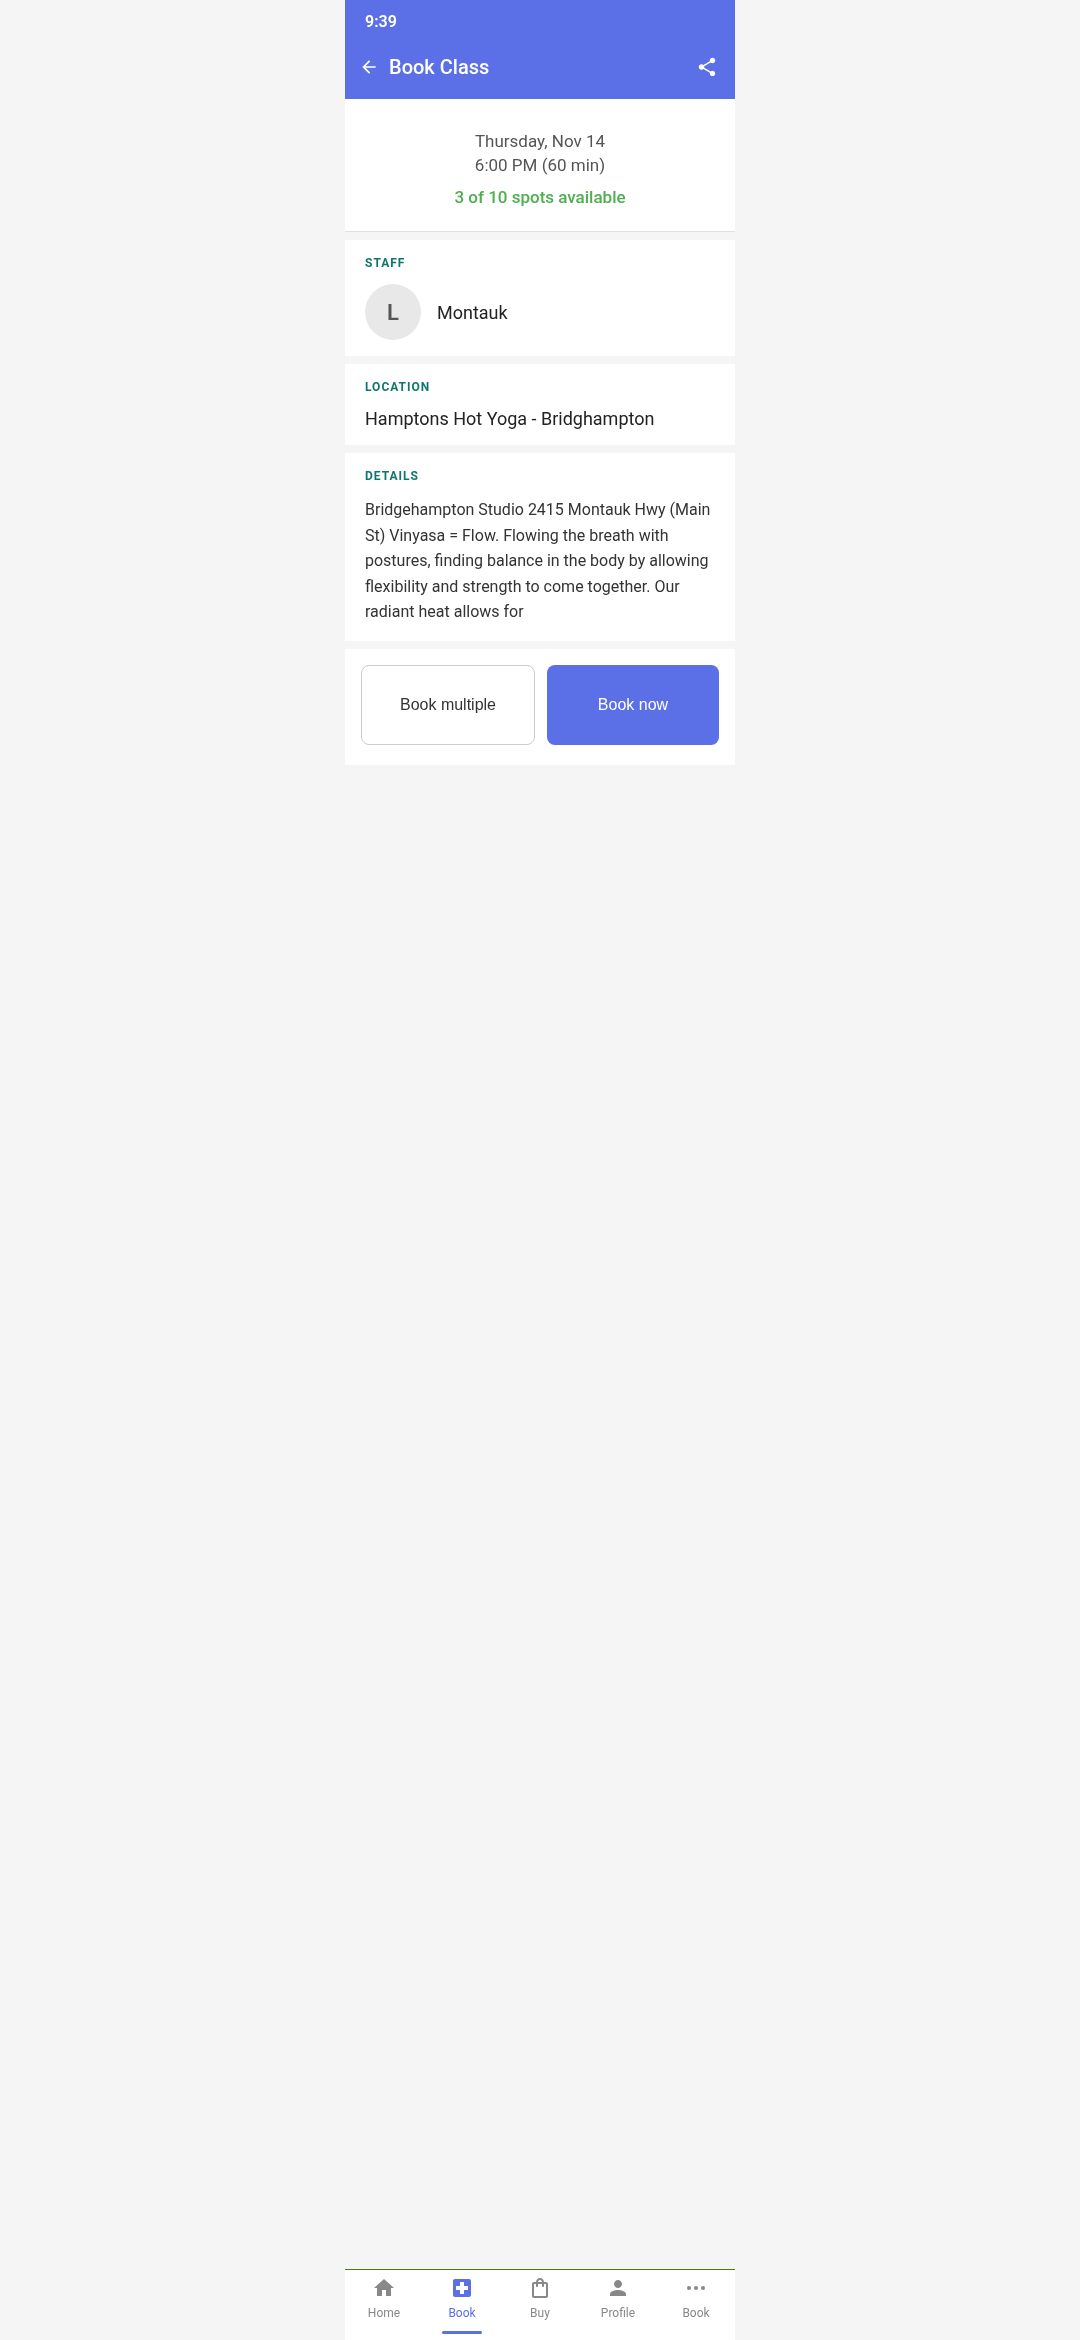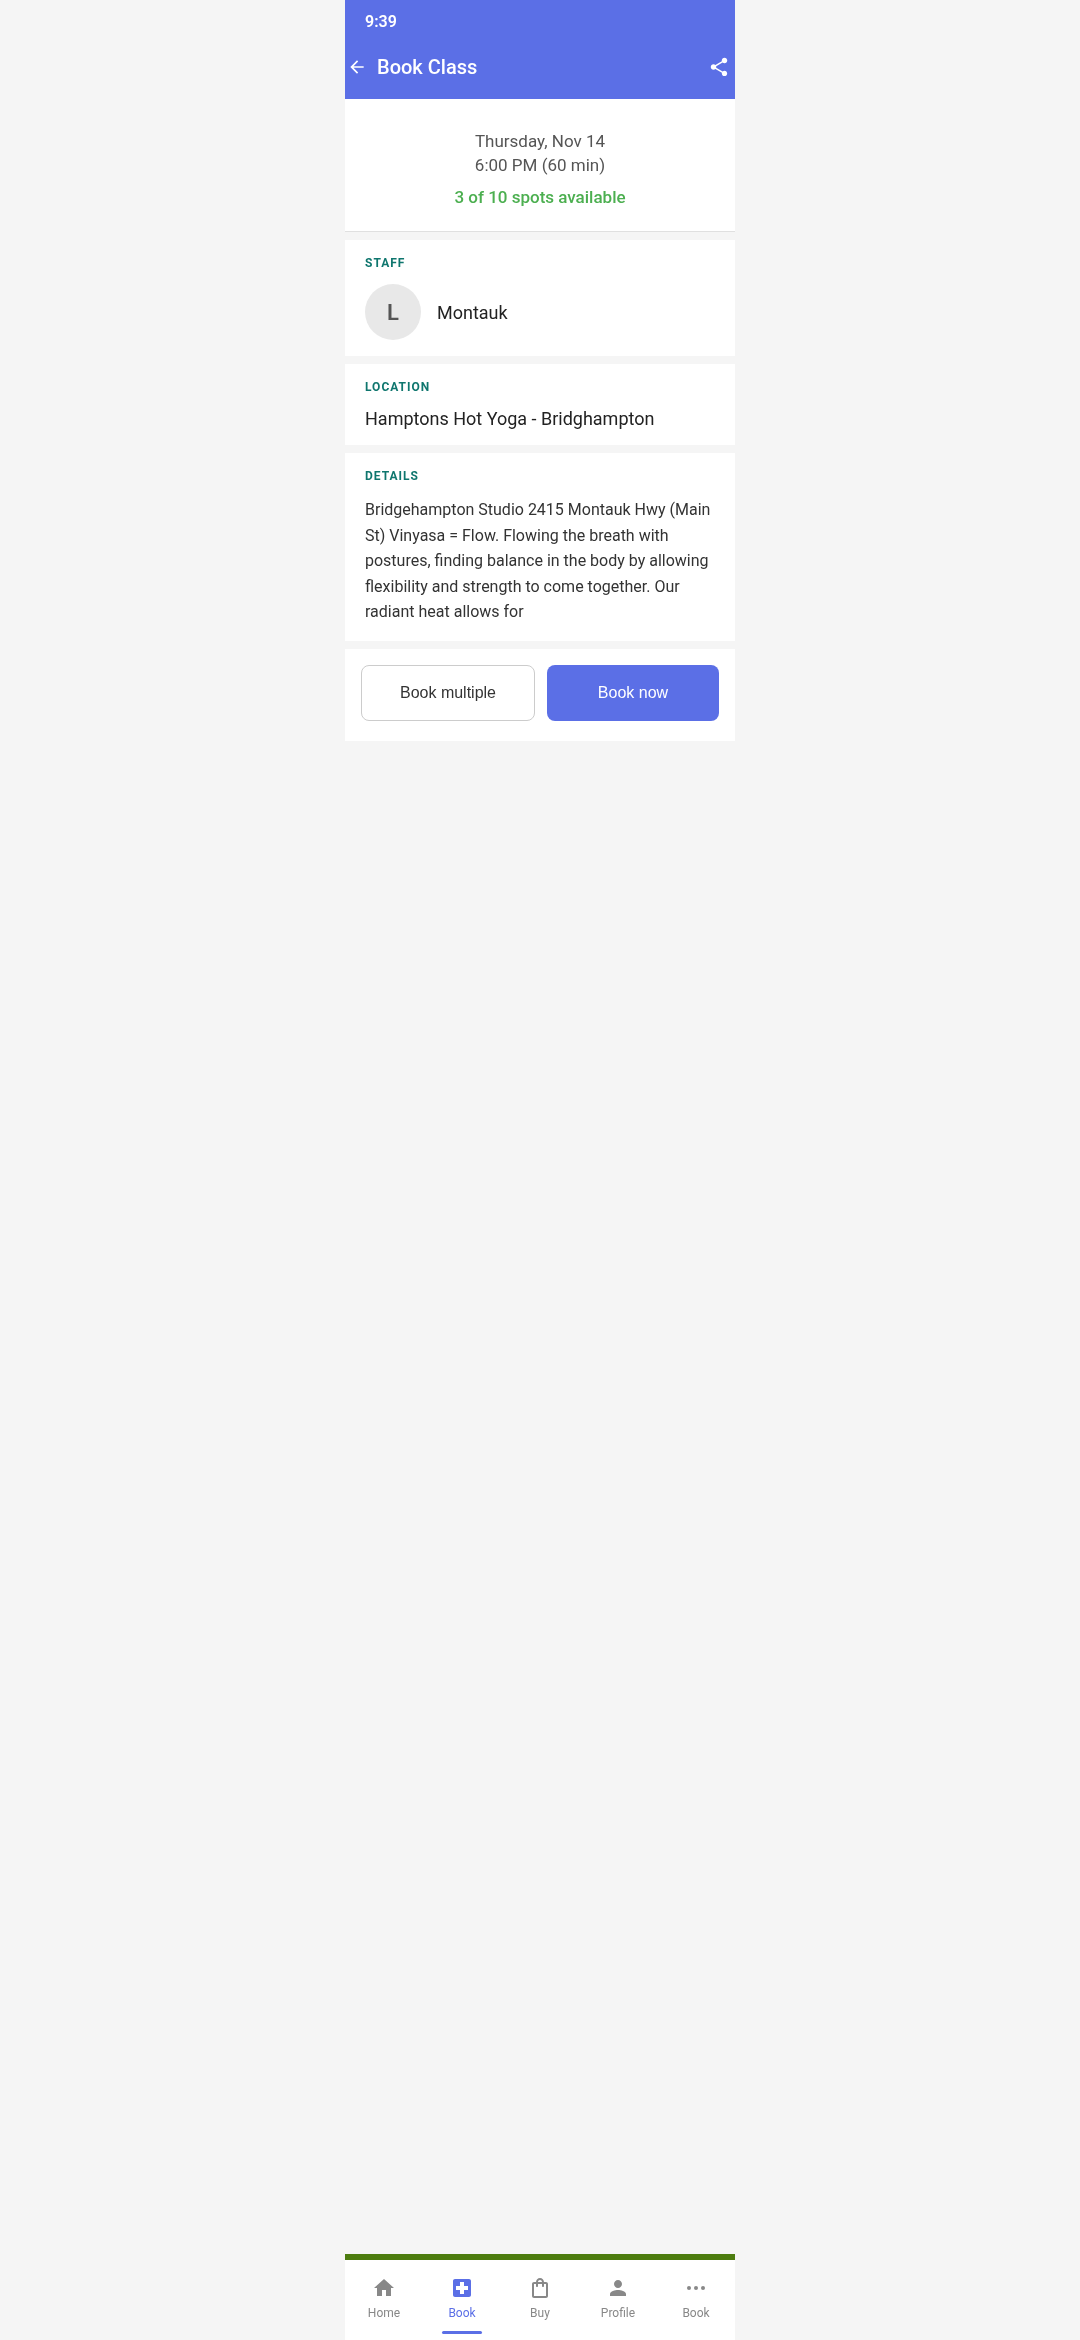--- a/index.html
+++ b/index.html
@@ -30,21 +30,21 @@
       font-weight: 600;
     }
 
     
     .app-bar {
       background: #5b6fe6;
       color: white;
       display: flex;
       align-items: center;
       justify-content: space-between;
-      padding: 12px 0 16px;
+      padding: 12px 12px 16px;
     }
 
     .app-bar-left {
       display: flex;
       align-items: center;
       gap: 8px;
       cursor: pointer;
     }
 
     .back-arrow {
@@ -164,21 +164,21 @@
     .bottom-buttons {
       background: white;
       margin-top: 8px;
       padding: 16px 16px 20px;
       display: flex;
       gap: 12px;
     }
 
     .btn-outline {
       flex: 1;
-      padding: 18px 12px;
+      padding: 30px 12px;
       border: 1.5px solid #ccc;
       background: white;
       border-radius: 8px;
       font-size: 16px;
       font-weight: 500;
       color: #333;
       cursor: pointer;
       text-align: center;
     }
 
@@ -191,24 +191,24 @@
       font-size: 16px;
       font-weight: 500;
       color: white;
       cursor: pointer;
       text-align: center;
     }
 
     
     .bottom-nav {
       background: white;
-      border-top: 6px solid #4d7c0f;
-      display: flex;
-      align-items: center;
-      padding: 10px 0 16px;
+      border-top: 1px solid #4d7c0f;
+      display: flex;
+      align-items: center;
+      padding: 0 0 16px;
       position: fixed;
       bottom: 0;
       left: 50%;
       transform: translateX(-50%);
       width: 390px;
     }
 
     .nav-item {
       flex: 1;
       display: flex;

